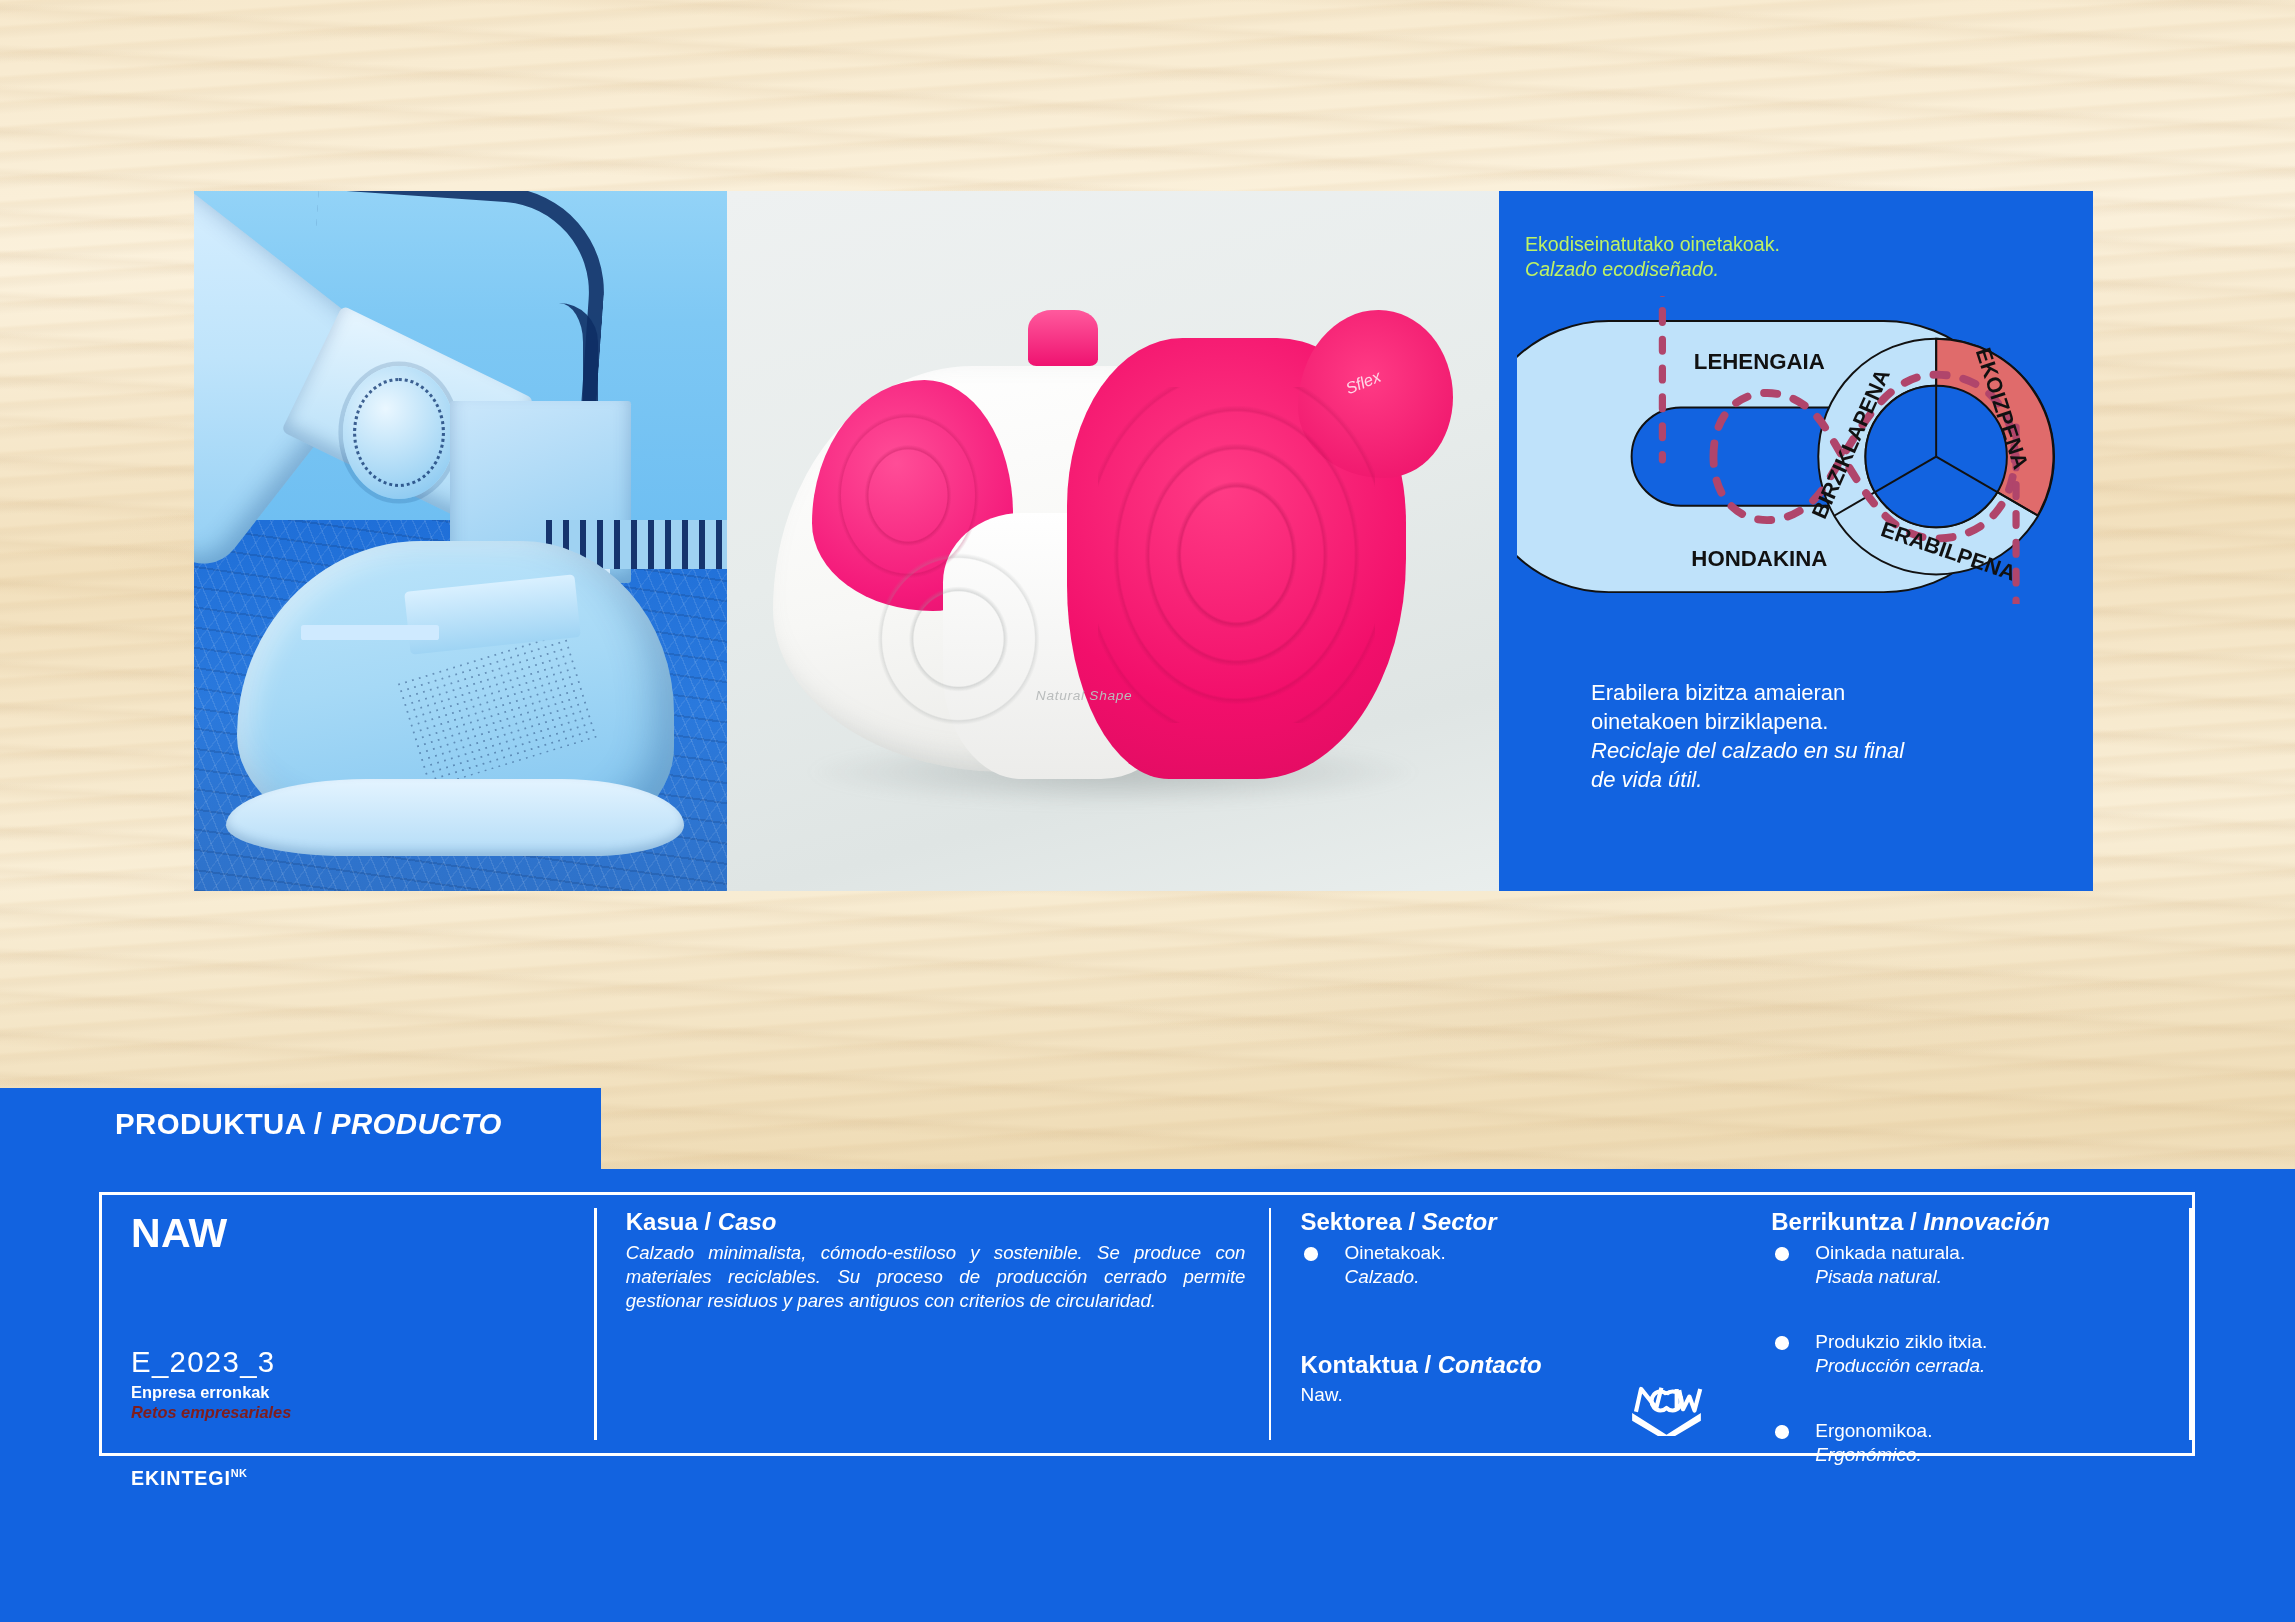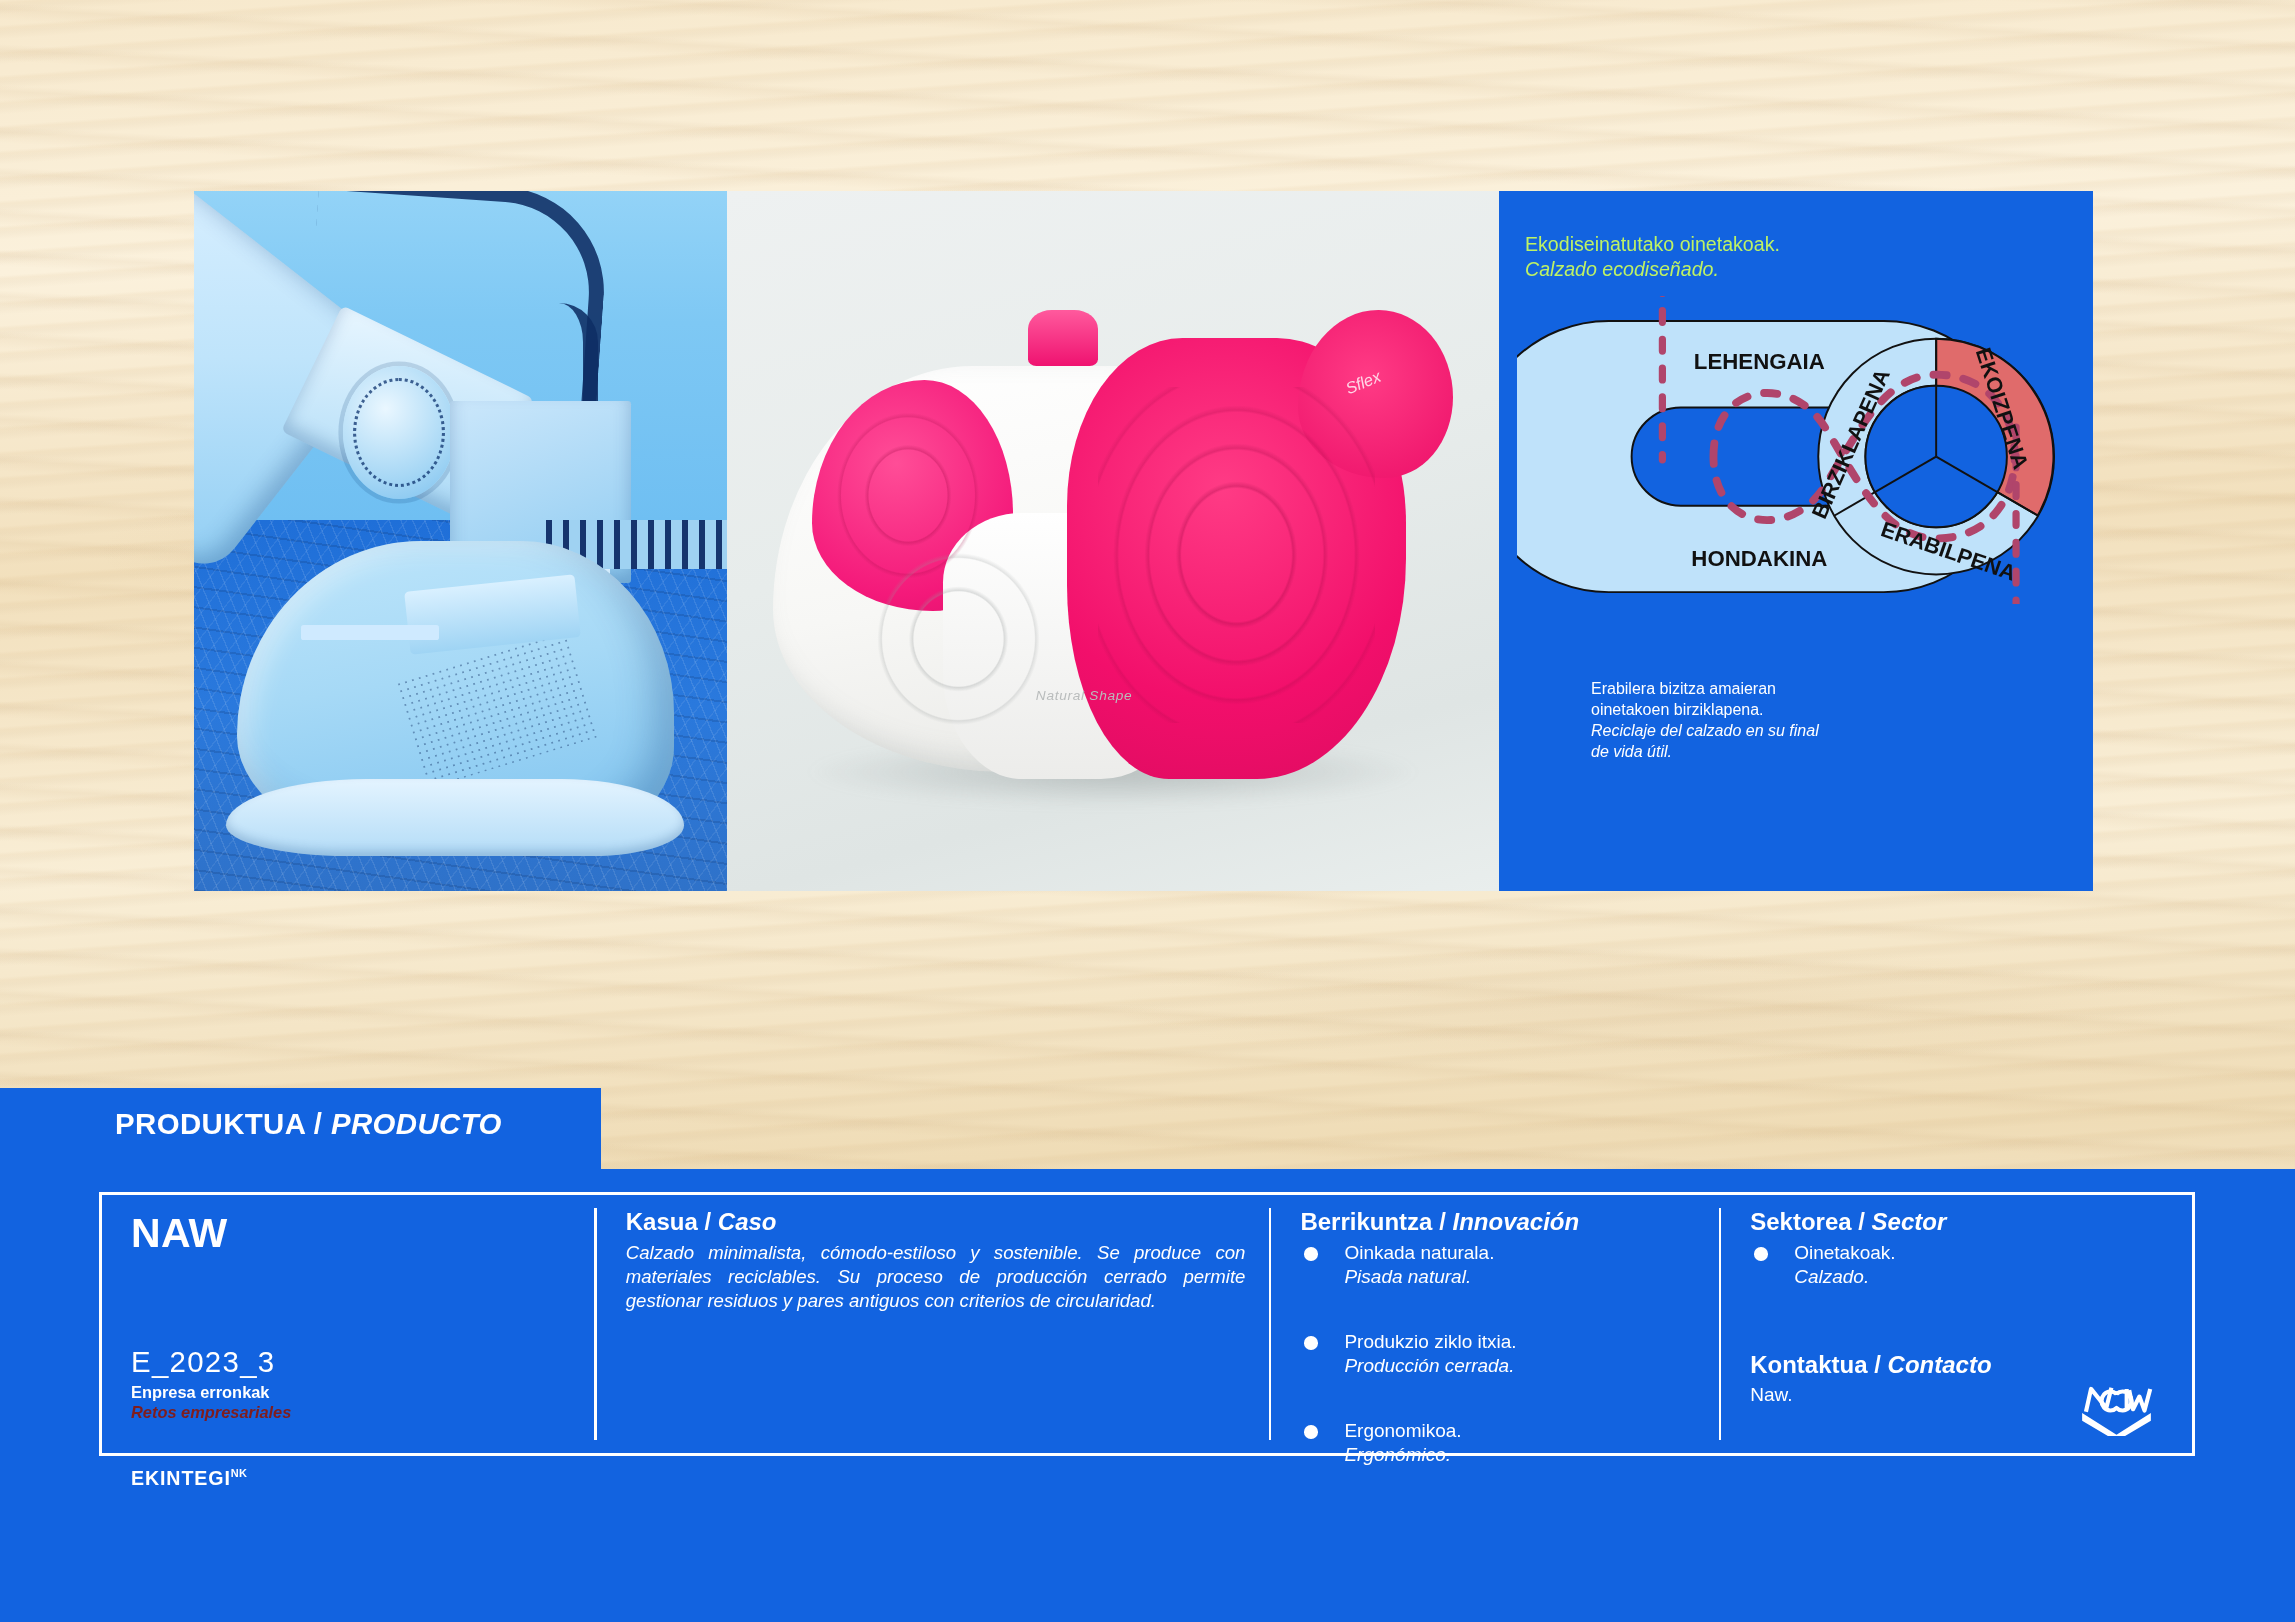--- a/index.html
+++ b/index.html
@@ -128,21 +128,21 @@
     letter-spacing:0.7px;font-family:"Liberation Sans",sans-serif;font-style:italic;}
   .sl-mark2{position:absolute;left:80%;top:26%;font-size:16.4px;color:#ffd5e6;
     transform:rotate(-22deg);font-style:italic;}
 
   
   .panel-diagram{position:relative;width:594px;height:100%;background:#1263e0;overflow:hidden;}
   .dg-top-text{position:absolute;left:26px;top:41px;width:96%;color:#bef264;
     font-size:19.6px;line-height:1.30;}
   .dg-top-text .it{font-style:italic;}
   .dg-bot-text{position:absolute;left:92px;top:487px;width:80%;color:#fff;
-    font-size:16px;line-height:1.32;}
+    font-size:22px;line-height:1.32;}
   .dg-bot-text .it{font-style:italic;}
   #dgsvg{position:absolute;left:18.3px;top:105px;}
 
   
   #tab{position:absolute;left:0;top:1088px;width:601px;height:81px;background:#1263e0;}
   #tab-label{position:absolute;left:115px;top:1107px;color:#fff;
     font-size:29.4px;font-weight:bold;letter-spacing:0.4px;white-space:nowrap;}
   #tab-label .it{font-style:italic;}
 
   #footer{position:absolute;left:0;top:1169px;width:2295px;height:454px;background:#1263e0;}
@@ -287,20 +287,44 @@
     <div class="code-sub1">Enpresa erronkak</div>
     <div class="code-sub2">Retos empresariales</div>
     <div class="ekin"><span>EKINTEGI</span><sup>NK</sup></div>
     <div class="vrule" style="right:0;"></div>
   </div>
 
   <div class="col col2">
     <div class="sec-title"><span>Kasua</span><span> / </span><span class="it">Caso</span></div>
     <div class="body-es">Calzado minimalista, cómodo-estiloso y sostenible. Se produce con materiales reciclables. Su proceso de producción cerrado permite gestionar residuos y pares antiguos con criterios de circularidad.</div>
     <div class="vrule" style="right:0;"></div>
+  </div>
+
+  <div class="col col4">
+    <div class="sec-title"><span>Sektorea</span><span> / </span><span class="it">Sector</span></div>
+    <ul class="bullets">
+      <li>
+        <span class="dot"></span>
+        <span>Oinetakoak.</span>
+        <span class="es">Calzado.</span>
+      </li>
+    </ul>
+    <div class="kontakt">
+      <div class="sec-title"><span>Kontaktua</span><span> / </span><span class="it">Contacto</span></div>
+      <div class="val">Naw.</div>
+    </div>
+
+    <svg id="nawlogo" viewBox="0 0 120 88">
+      <g fill="none" stroke="#fff" stroke-width="6.5" stroke-linejoin="round">
+        <path d="M12 50 L20 14 L44 44 L52 12"></path>
+        <path d="M76 14 L76 46 M60 22 a14 15 0 1 0 0 22 a14 15 0 1 0 0 -22"></path>
+        <path d="M80 16 L86 46 L96 26 L104 48 L113 14"></path>
+      </g>
+      <path d="M6 52 L60 86 L114 52 L114 64 L60 96 L6 64 Z" fill="#fff"></path>
+    </svg>
   </div>
 
   <div class="col col3">
     <div class="sec-title"><span>Berrikuntza</span><span> / </span><span class="it">Innovación</span></div>
     <ul class="bullets">
       <li>
         <span class="dot"></span>
         <span>Oinkada naturala.</span>
         <span class="es">Pisada natural.</span>
       </li>
@@ -310,38 +334,14 @@
         <span class="es">Producción cerrada.</span>
       </li>
       <li>
         <span class="dot"></span>
         <span>Ergonomikoa.</span>
         <span class="es">Ergonómico.</span>
       </li>
     </ul>
     <div class="vrule" style="right:0;"></div>
   </div>
-
-  <div class="col col4">
-    <div class="sec-title"><span>Sektorea</span><span> / </span><span class="it">Sector</span></div>
-    <ul class="bullets">
-      <li>
-        <span class="dot"></span>
-        <span>Oinetakoak.</span>
-        <span class="es">Calzado.</span>
-      </li>
-    </ul>
-    <div class="kontakt">
-      <div class="sec-title"><span>Kontaktua</span><span> / </span><span class="it">Contacto</span></div>
-      <div class="val">Naw.</div>
-    </div>
-
-    <svg id="nawlogo" viewBox="0 0 120 88">
-      <g fill="none" stroke="#fff" stroke-width="6.5" stroke-linejoin="round">
-        <path d="M12 50 L20 14 L44 44 L52 12"></path>
-        <path d="M76 14 L76 46 M60 22 a14 15 0 1 0 0 22 a14 15 0 1 0 0 -22"></path>
-        <path d="M80 16 L86 46 L96 26 L104 48 L113 14"></path>
-      </g>
-      <path d="M6 52 L60 86 L114 52 L114 64 L60 96 L6 64 Z" fill="#fff"></path>
-    </svg>
-  </div>
 </div>
 
 
 </body></html>

